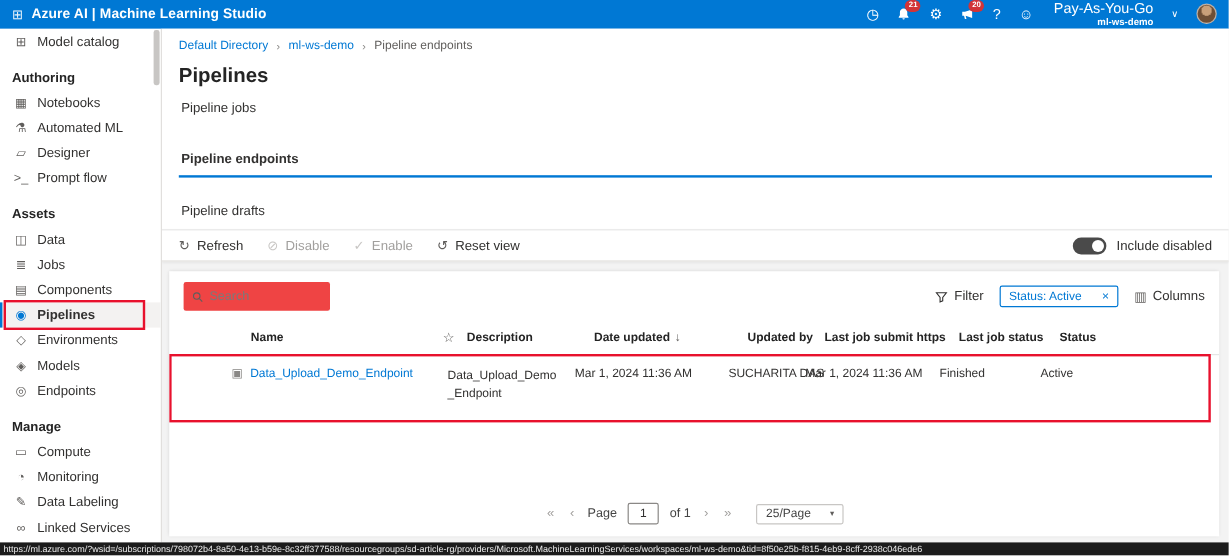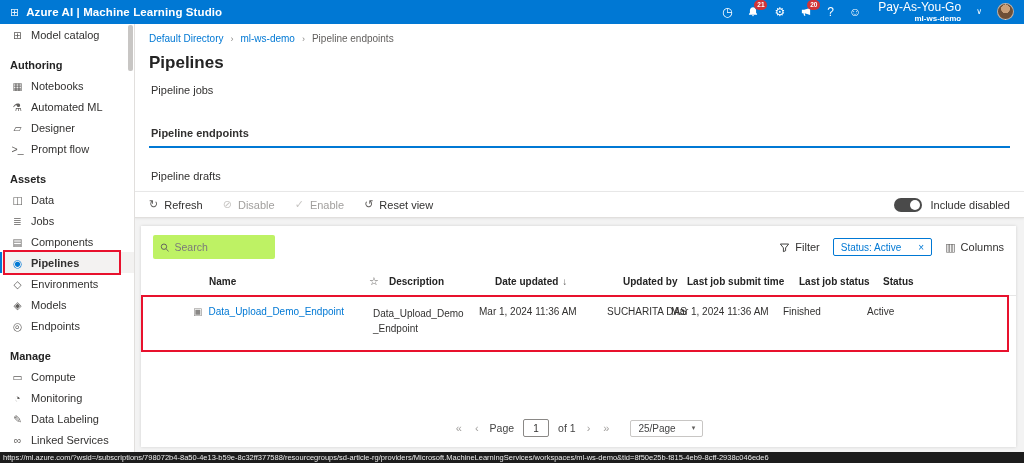--- a/index.html
+++ b/index.html
@@ -58,21 +58,21 @@
   .tb-icon { font-size:11px; color:#605e5c; }
   .tb-btn.disabled { color:#a19f9d; }
   .tb-btn.disabled .tb-icon { color:#c8c6c4; }
   .toggle-wrap { margin-left:auto; display:flex; align-items:center; gap:8px; }
   .toggle { width:28px; height:14px; border-radius:8px; background:#4a4a4a; position:relative; cursor:pointer; flex:none; }
   .knob { position:absolute; top:2px; right:2px; width:10px; height:10px; border-radius:50%; background:#fff; }
 
   .card { flex:1; margin:8px 8px 5px 6px; background:#fff; box-shadow:0 0 3px rgba(0,0,0,.14);
           display:flex; flex-direction:column; position:relative; overflow:hidden; }
   .filter-row { display:flex; align-items:center; padding:9px 12px; }
-  .searchbox { width:122px; height:22px; background:#bef264; border-radius:2px; display:flex;
+  .searchbox { width:122px; height:22px; background:#ef4444; border-radius:2px; display:flex;
                align-items:center; gap:5px; padding:12px 7px; }
   .searchbox input { border:none; outline:none; background:transparent; font-size:10.5px; width:100%;
                font-family:inherit; color:#323130; }
   .searchbox input::placeholder { color:#7a7a7a; }
   .filter-cluster { margin-left:auto; display:flex; align-items:center; gap:13px; font-size:11px; }
   .filter-btn, .columns-btn { display:flex; gap:5px; align-items:center; cursor:pointer; }
   .chip { display:flex; align-items:center; gap:17px; border:1px solid #0078d4; color:#0078d4;
           border-radius:2px; padding:2.5px 7px; font-size:10px; cursor:pointer; }
   .col-icon { color:#605e5c; font-size:11px; }
 
@@ -281,21 +281,21 @@
         </div>
       </div>
 
       <div class="thead" id="thead" style="grid-template-columns: 52px 160px 20px 106px 128px 64px 112px 84px 1fr;">
           <div class="th gutter"></div>
           <div class="th">Name</div>
           <div class="th star">☆</div>
           <div class="th">Description</div>
           <div class="th">Date updated<span class="sort">↓</span></div>
           <div class="th">Updated by</div>
-          <div class="th">Last job submit time</div>
+          <div class="th">Last job submit https</div>
           <div class="th">Last job status</div>
           <div class="th">Status</div>
           <div class="th"></div>
         </div>
       <div id="tbody">
           <div class="trow" style="grid-template-columns: 52px 160px 20px 106px 128px 64px 112px 84px 1fr;">
             <div class="td gutter"></div>
             <div class="td name-cell">
               <span class="row-icon">▣</span>
               <span class="row-link">Data_Upload_Demo_Endpoint</span>

